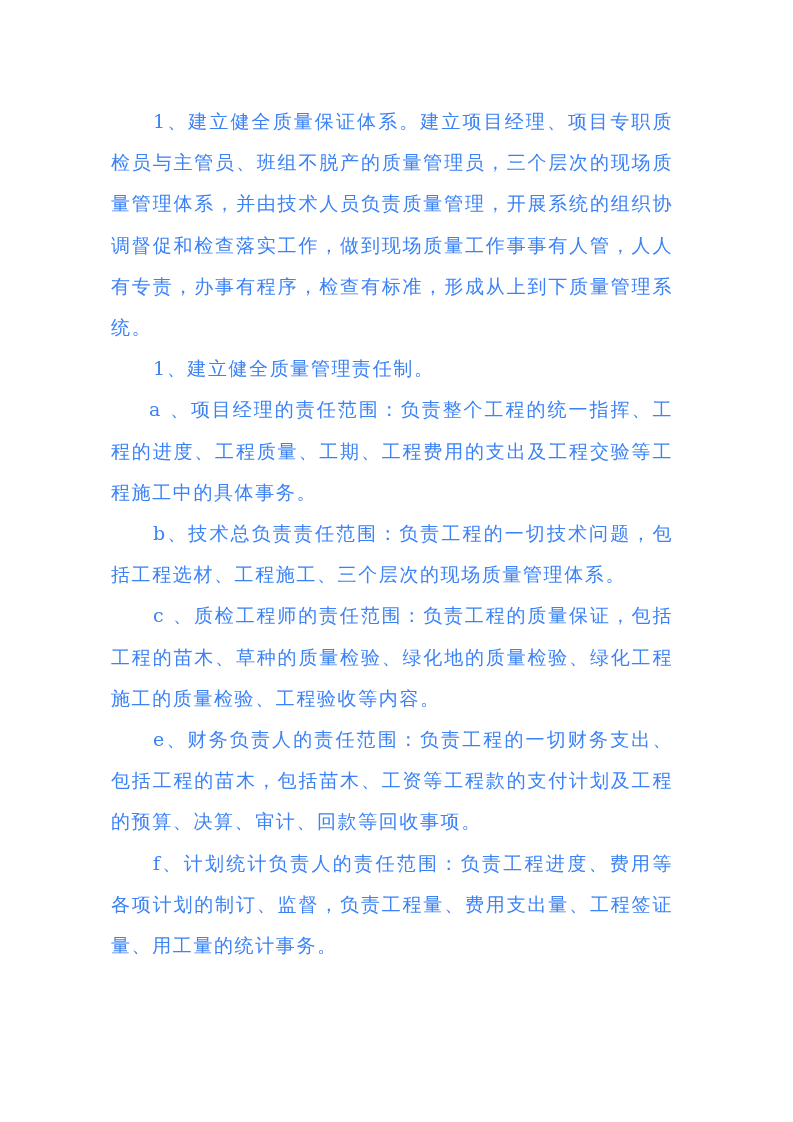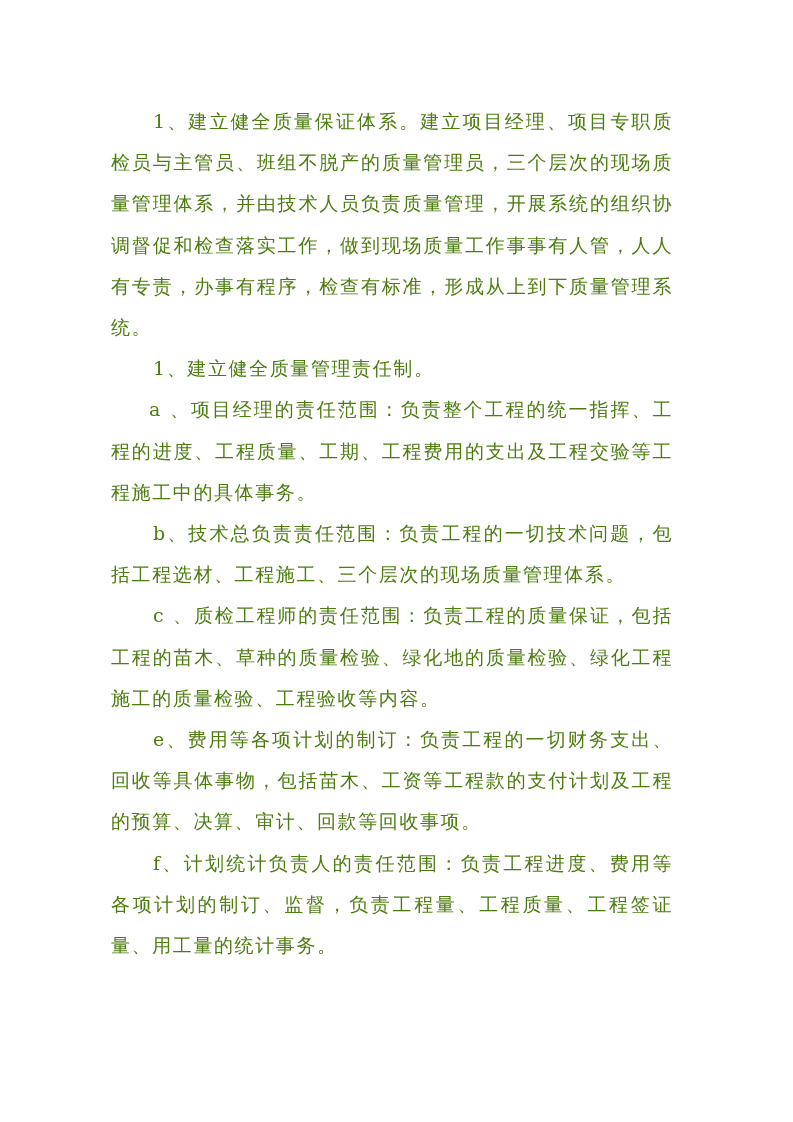--- a/index.html
+++ b/index.html
@@ -14,21 +14,21 @@
       overflow: hidden;
     }
     .page {
       position: absolute;
       left: 111px;
       top: 101px;
       width: 562px;
       font-family: "DejaVu Serif", "Liberation Serif", serif;
       font-size: 19px;
       line-height: 41.2px;
-      color: #4d7c0f;
+      color: #3b82f6;
       letter-spacing: 1.6px;
     }
     .para {
       margin: 0;
       padding: 0;
       text-align: justify;
       text-align-last: left;
       word-break: break-all;
     }
     .indent {
@@ -40,15 +40,15 @@
   </style>
 </head>
 <body>
 
 <div class="page">
   <p class="para indent">1、建立健全质量保证体系。建立项目经理、项目专职质检员与主管员、班组不脱产的质量管理员，三个层次的现场质量管理体系，并由技术人员负责质量管理，开展系统的组织协调督促和检查落实工作，做到现场质量工作事事有人管，人人有专责，办事有程序，检查有标准，形成从上到下质量管理系统。</p>
   <p class="para indent">1、建立健全质量管理责任制。</p>
   <p class="para indent-a">a 、项目经理的责任范围：负责整个工程的统一指挥、工程的进度、工程质量、工期、工程费用的支出及工程交验等工程施工中的具体事务。</p>
   <p class="para indent">b、技术总负责责任范围：负责工程的一切技术问题，包括工程选材、工程施工、三个层次的现场质量管理体系。</p>
   <p class="para indent">c 、质检工程师的责任范围：负责工程的质量保证，包括工程的苗木、草种的质量检验、绿化地的质量检验、绿化工程施工的质量检验、工程验收等内容。</p>
-  <p class="para indent">e、费用等各项计划的制订：负责工程的一切财务支出、回收等具体事物，包括苗木、工资等工程款的支付计划及工程的预算、决算、审计、回款等回收事项。</p>
-  <p class="para indent">f、计划统计负责人的责任范围：负责工程进度、费用等各项计划的制订、监督，负责工程量、工程质量、工程签证量、用工量的统计事务。</p>
+  <p class="para indent">e、财务负责人的责任范围：负责工程的一切财务支出、包括工程的苗木，包括苗木、工资等工程款的支付计划及工程的预算、决算、审计、回款等回收事项。</p>
+  <p class="para indent">f、计划统计负责人的责任范围：负责工程进度、费用等各项计划的制订、监督，负责工程量、费用支出量、工程签证量、用工量的统计事务。</p>
 </div>
 
 </body></html>

